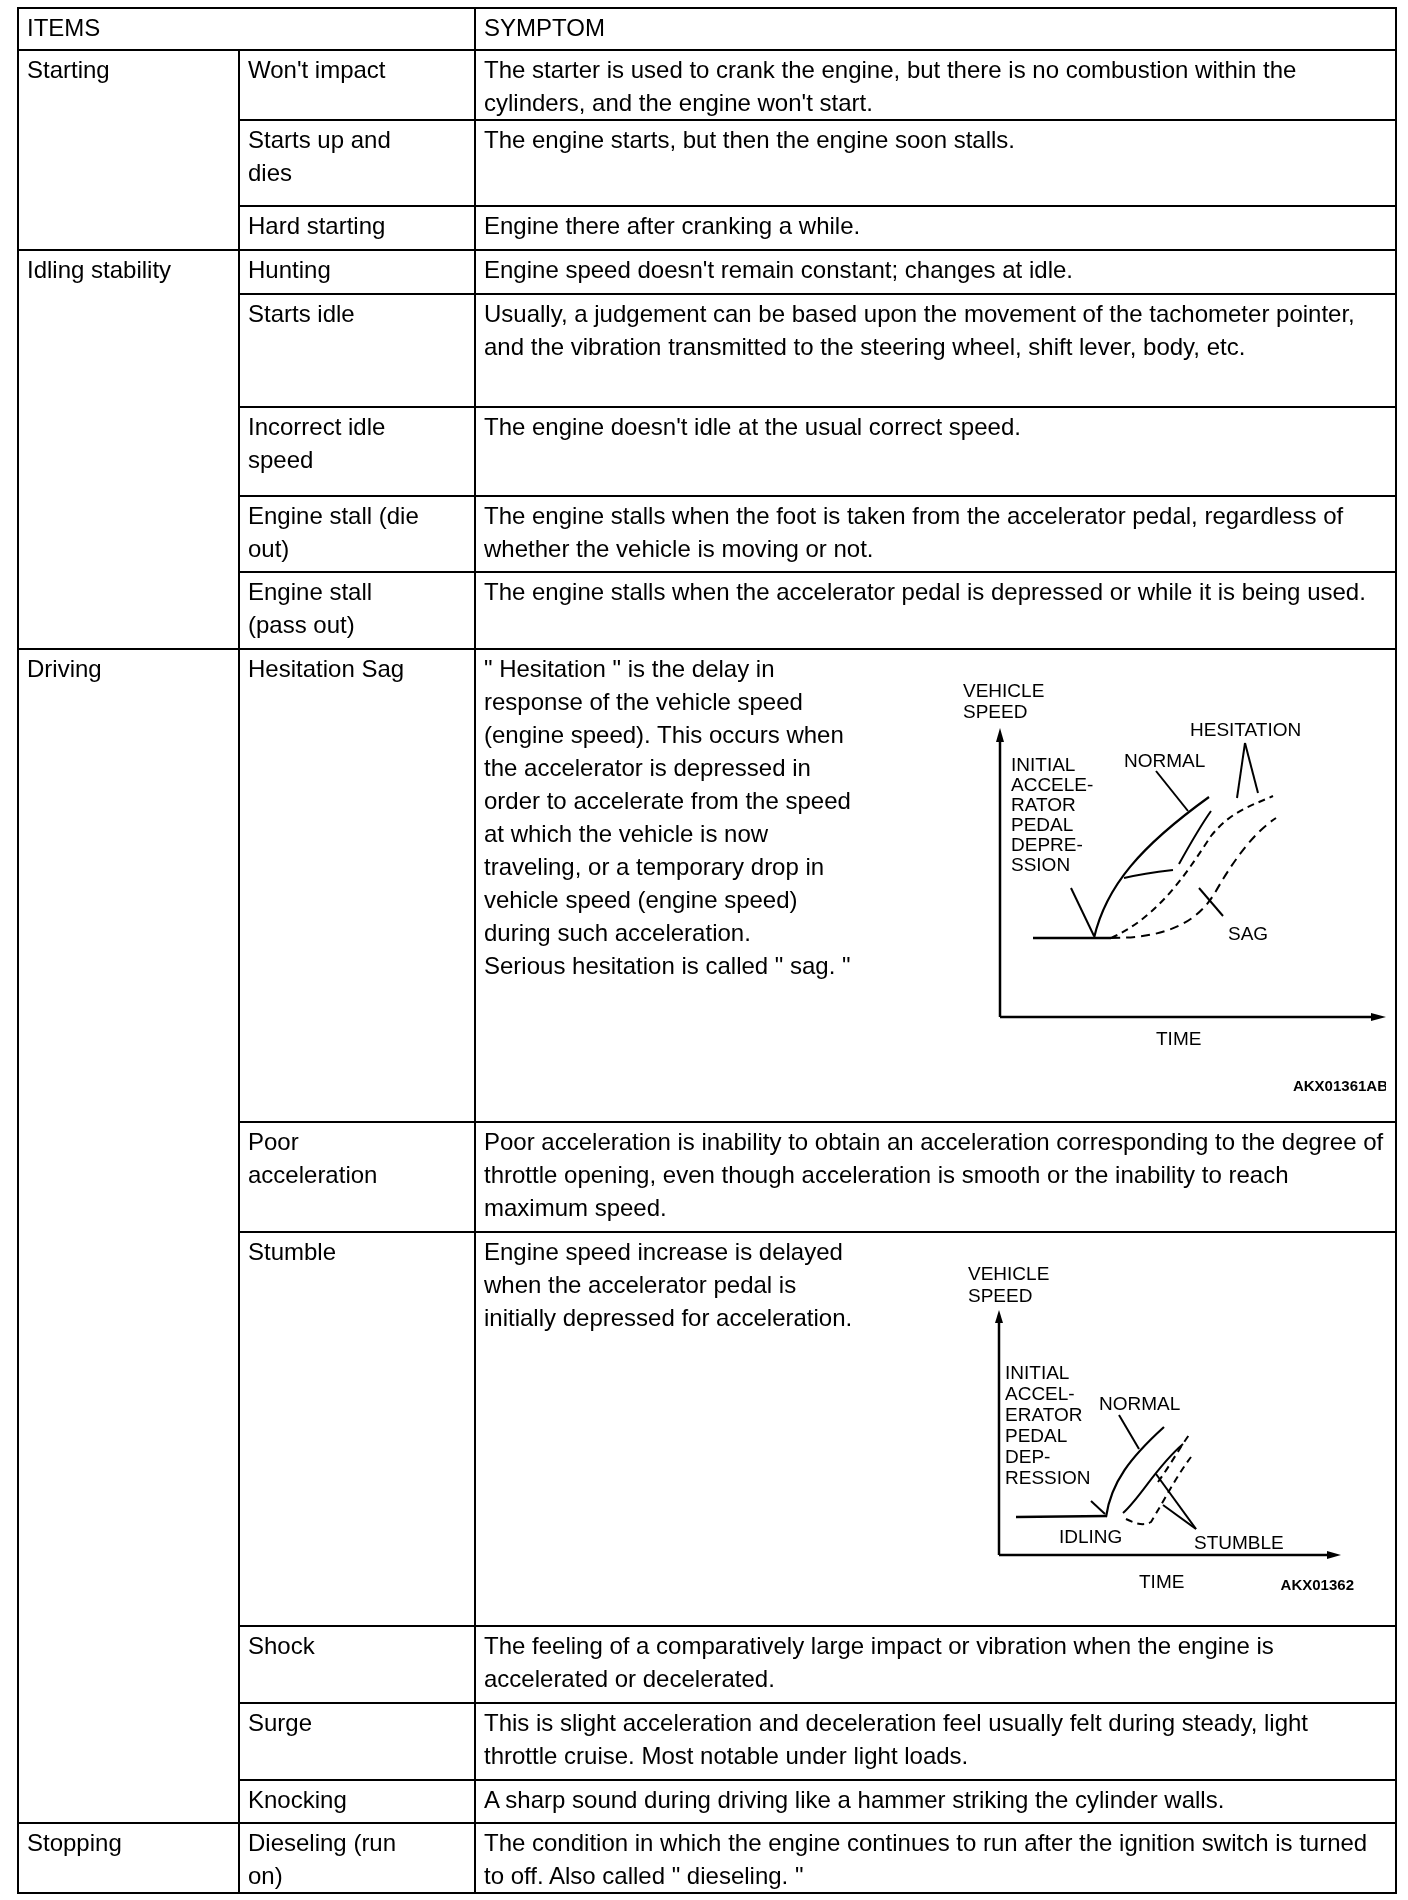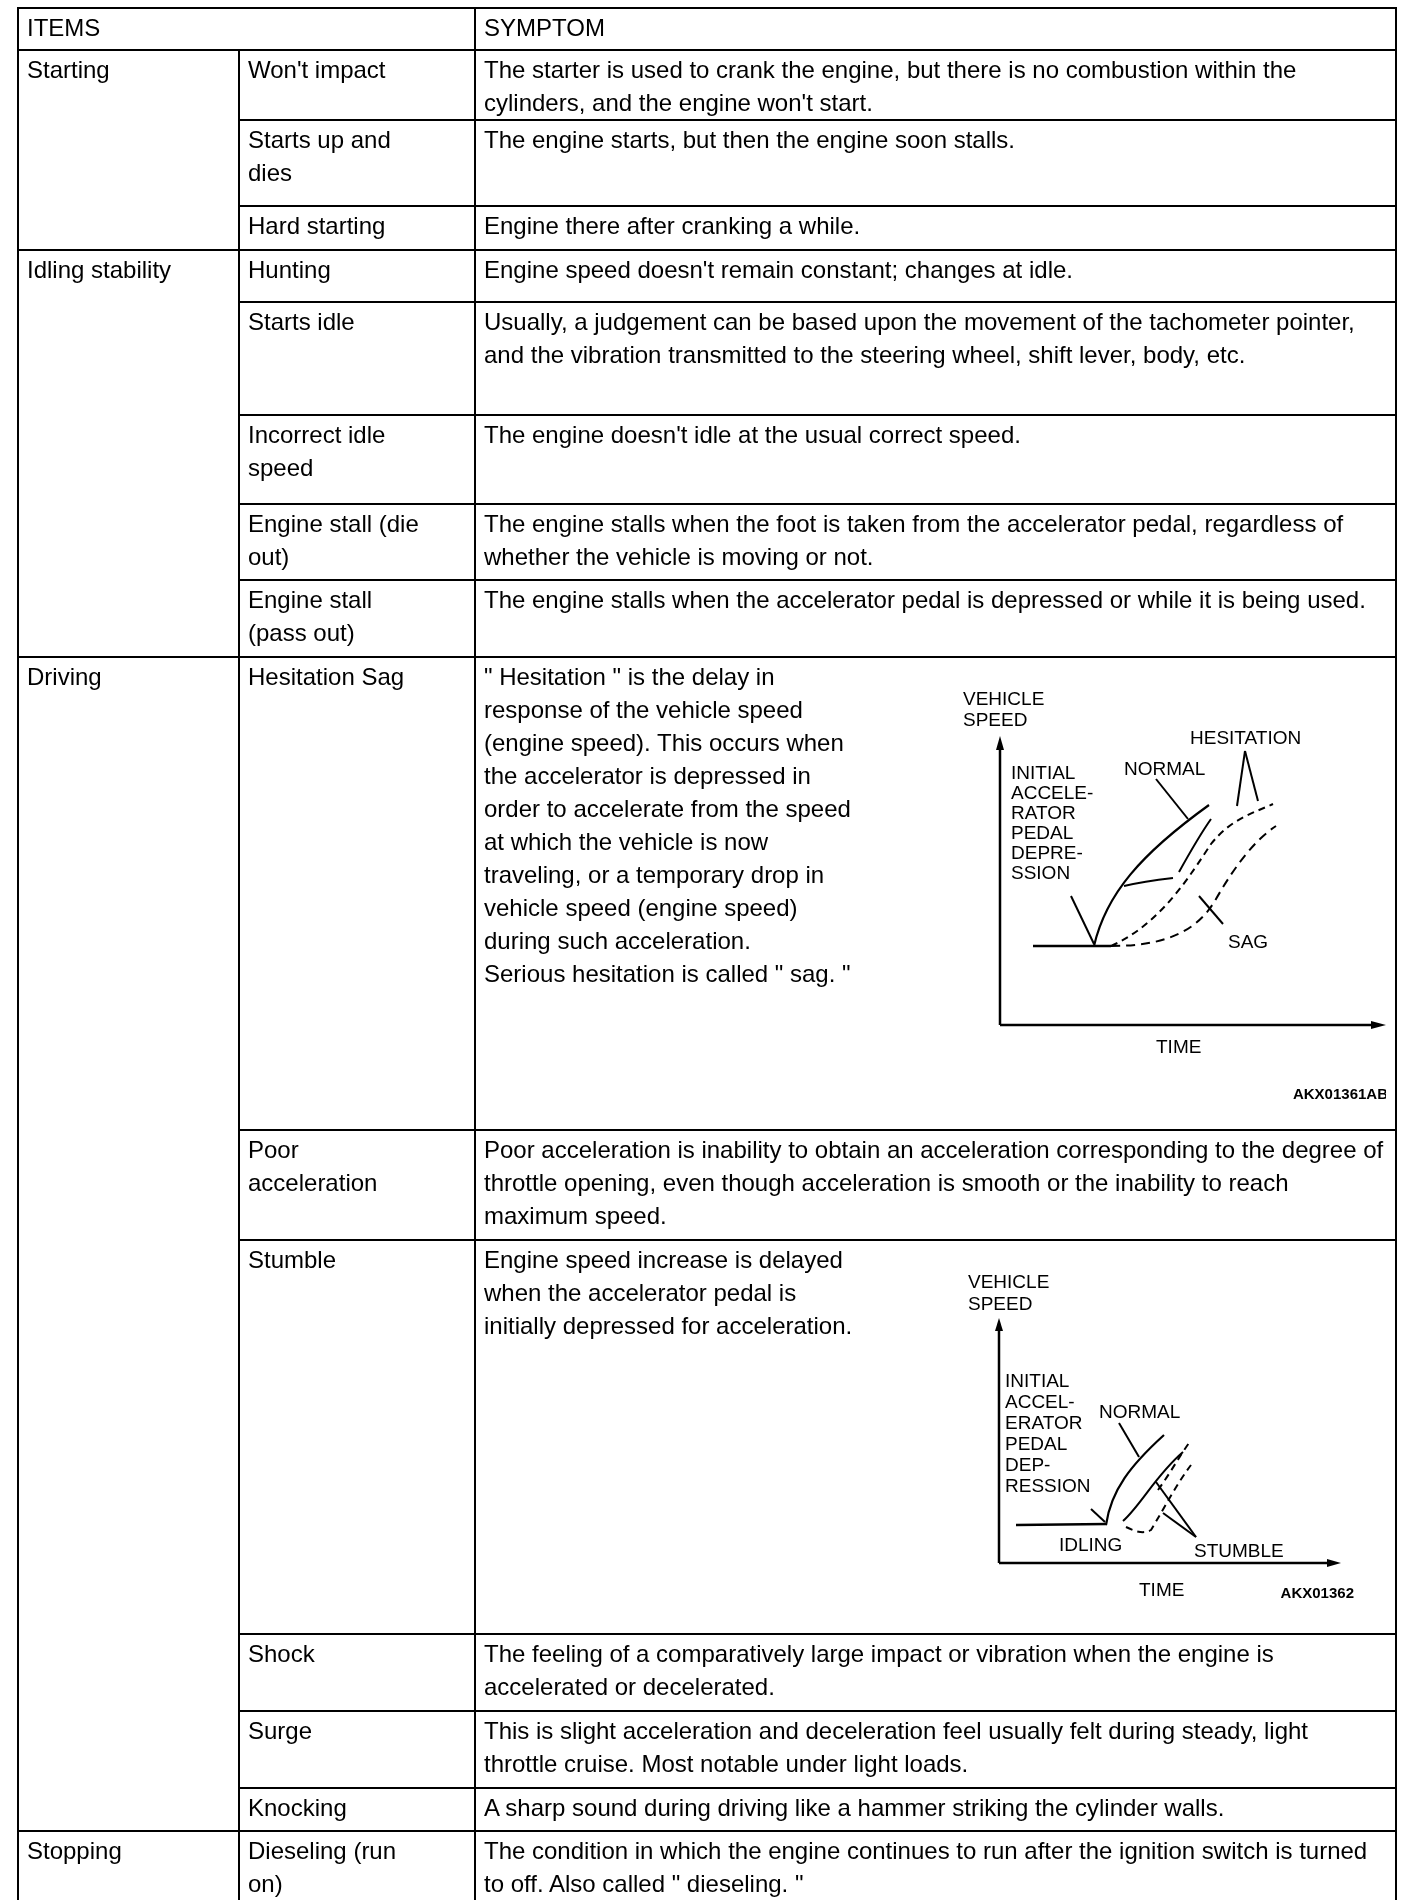--- a/index.html
+++ b/index.html
@@ -42,21 +42,21 @@
   <tr style="height:86px">
     <td class="multi">Starts up and
 dies</td>
     <td>The engine starts, but then the engine soon stalls.</td>
   </tr>
   <tr style="height:44px">
     <td class="multi">Hard starting</td>
     <td>Engine there after cranking a while.</td>
   </tr>
 
-  <tr style="height:52px">
+  <tr style="height:44px">
     <td rowspan="5">Idling stability</td>
     <td class="multi">Hunting</td>
     <td>Engine speed doesn't remain constant; changes at idle.</td>
   </tr>
   <tr style="height:113px">
     <td class="multi">Starts idle</td>
     <td>Usually, a judgement can be based upon the movement of the tachometer pointer, and the vibration transmitted to the steering wheel, shift lever, body, etc.</td>
   </tr>
   <tr style="height:89px">
     <td class="multi">Incorrect idle

